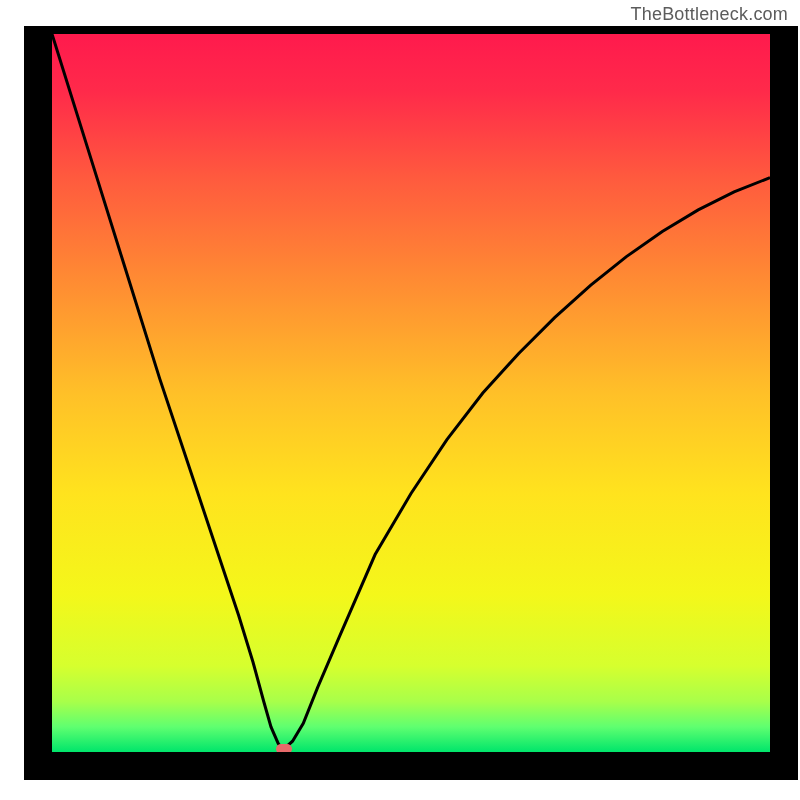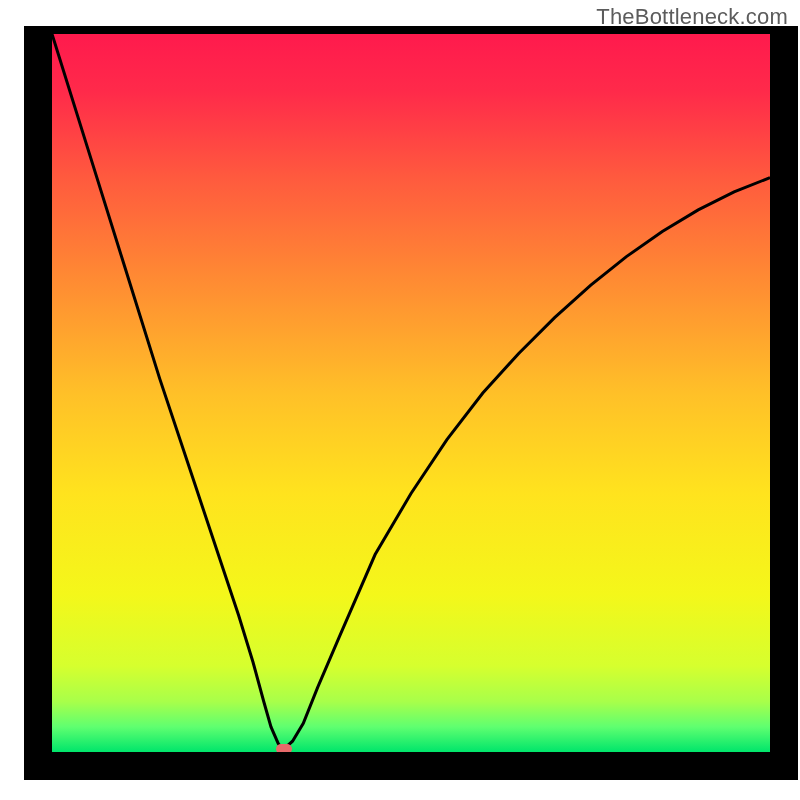--- a/index.html
+++ b/index.html
@@ -14,21 +14,21 @@
   .wrap {
     position: relative;
     width: 800px;
     height: 800px;
   }
   .watermark {
     position: absolute;
     top: 4px;
     right: 12px;
     color: #5c5c5c;
-    font-size: 22px;
+    font-size: 18px;
     letter-spacing: 0.2px;
     z-index: 5;
   }
   .frame {
     position: absolute;
     left: 24px;
     right: 2px;
     top: 26px;
     bottom: 20px;
     background: #000;

